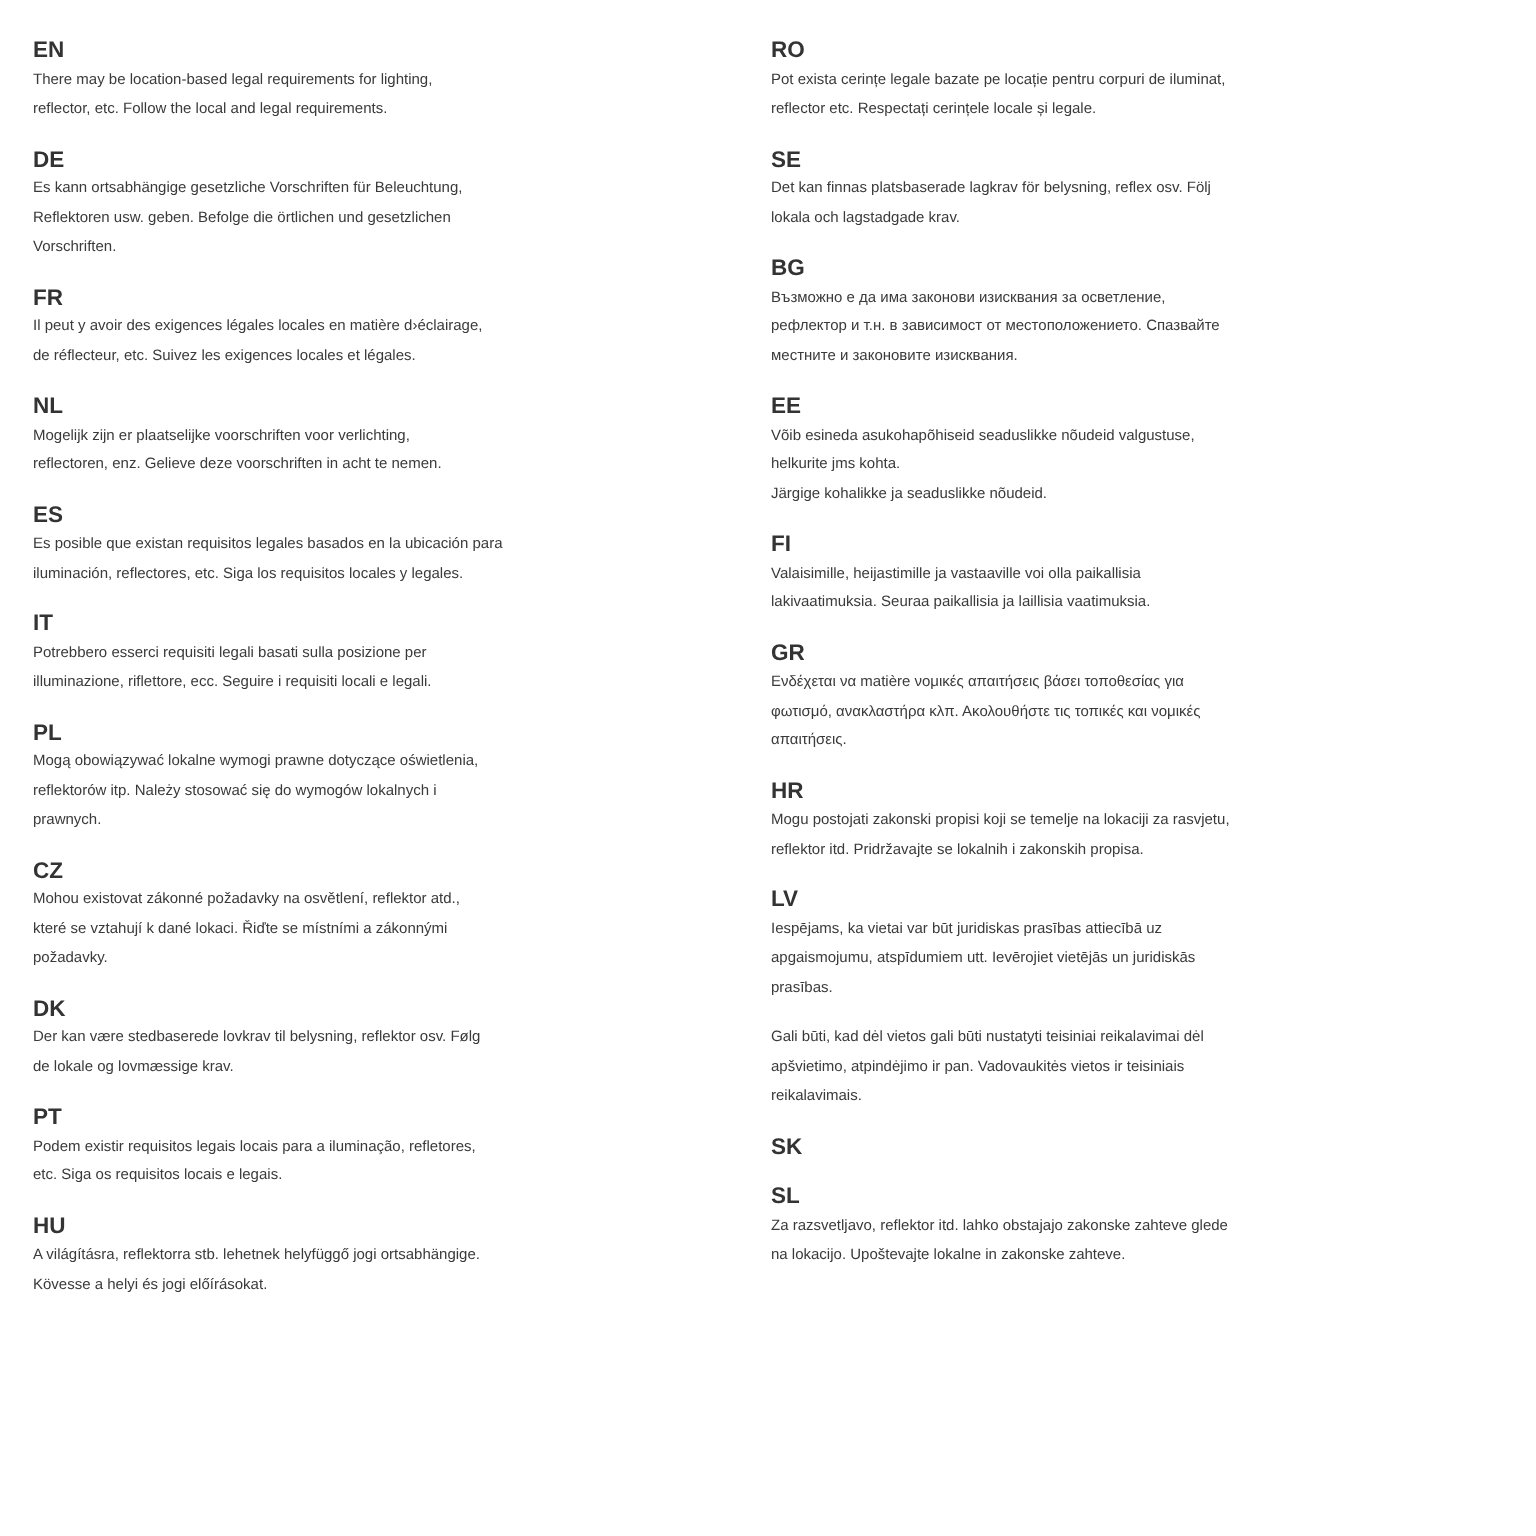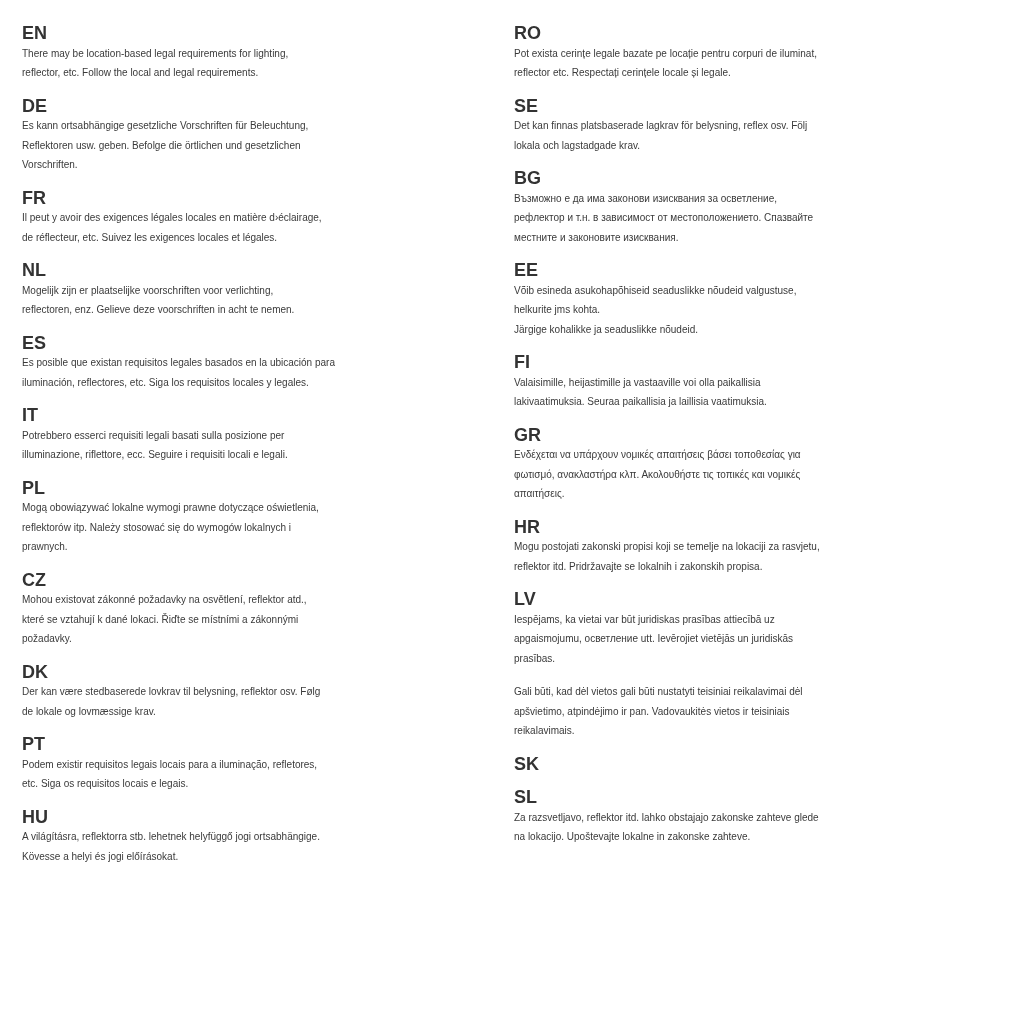--- a/index.html
+++ b/index.html
@@ -22,21 +22,21 @@
   }
   .col {
     flex: 0 0 492px;
     width: 492px;
   }
   .lang-section {
     margin: 0 0 14px 0;
   }
   .lang-code {
     margin: 0;
-    font-size: 18px;
+    font-size: 15px;
     line-height: 19.5px;
     font-weight: 700;
     color: #333333;
   }
   .lang-text {
     margin: 0;
     font-size: 10px;
     line-height: 19.5px;
     white-space: pre;
     color: #3a3a3a;
@@ -145,35 +145,35 @@
   </div>
 
   <div class="lang-section">
     <h3 class="lang-code">FI</h3>
     <p class="lang-text">Valaisimille, heijastimille ja vastaaville voi olla paikallisia
 lakivaatimuksia. Seuraa paikallisia ja laillisia vaatimuksia.</p>
   </div>
 
   <div class="lang-section">
     <h3 class="lang-code">GR</h3>
-    <p class="lang-text">Ενδέχεται να υπάρχουν νομικές απαιτήσεις βάσει τοποθεσίας για
+    <p class="lang-text">Ενδέχεται να matière νομικές απαιτήσεις βάσει τοποθεσίας για
 φωτισμό, ανακλαστήρα κλπ. Ακολουθήστε τις τοπικές και νομικές
 απαιτήσεις.</p>
   </div>
 
   <div class="lang-section">
     <h3 class="lang-code">HR</h3>
     <p class="lang-text">Mogu postojati zakonski propisi koji se temelje na lokaciji za rasvjetu,
 reflektor itd. Pridržavajte se lokalnih i zakonskih propisa.</p>
   </div>
 
   <div class="lang-section">
     <h3 class="lang-code">LV</h3>
     <p class="lang-text">Iespējams, ka vietai var būt juridiskas prasības attiecībā uz
-apgaismojumu, осветление utt. Ievērojiet vietējās un juridiskās
+apgaismojumu, atspīdumiem utt. Ievērojiet vietējās un juridiskās
 prasības.</p>
   </div>
 
   <div class="lang-section">
     <p class="lang-text">Gali būti, kad dėl vietos gali būti nustatyti teisiniai reikalavimai dėl
 apšvietimo, atpindėjimo ir pan. Vadovaukitės vietos ir teisiniais
 reikalavimais.</p>
   </div>
 
   <div class="lang-section">

